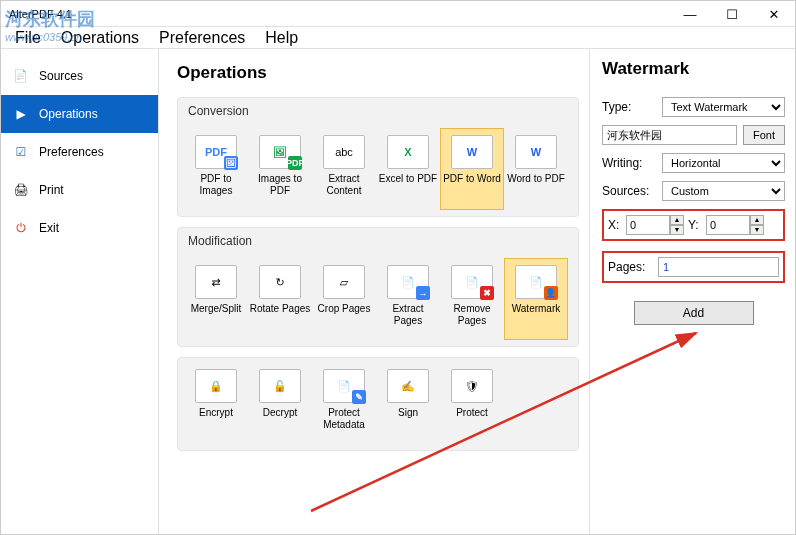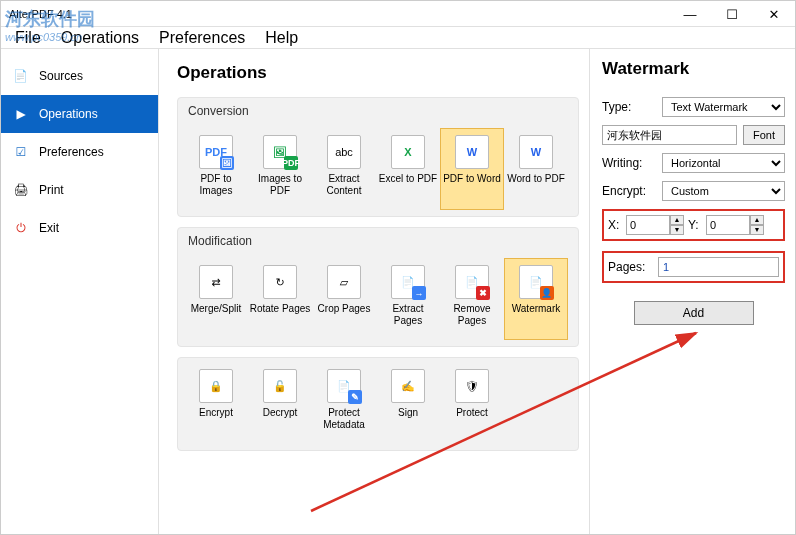--- a/index.html
+++ b/index.html
@@ -23,21 +23,21 @@
 .side-item.active { background: #0b64c4; color: #fff; }
 .side-icon { width: 16px; height: 16px; display: inline-flex; align-items: center; justify-content: center; }
 
 .main { flex: 1; padding: 14px 10px 10px 18px; overflow: auto; }
 .main h2 { font-size: 17px; font-weight: 600; margin-bottom: 14px; }
 .group { background: #f2f2f2; border: 1px solid #e4e4e4; margin-bottom: 10px; border-radius: 4px; padding-bottom: 6px; }
 .group-title { font-size: 12px; padding: 6px 10px; color: #333; }
 .tools { display: flex; flex-wrap: wrap; padding: 4px 6px 0 6px; gap: 0; }
 .tool { width: 64px; height: 82px; display: flex; flex-direction: column; align-items: center; justify-content: flex-start; padding-top: 6px; font-size: 10px; text-align: center; cursor: pointer; border: 1px solid transparent; }
 .tool.active { background: #ffe49a; border: 1px solid #e8b64a; }
-.tool .ticon { width: 34px; height: 34px; margin-bottom: 4px; display: flex; align-items: center; justify-content: center; font-size: 11px; border: 1px solid #bbb; background: #fff; border-radius: 2px; position: relative; }
+.tool .ticon { width: 42px; height: 34px; margin-bottom: 4px; display: flex; align-items: center; justify-content: center; font-size: 11px; border: 1px solid #bbb; background: #fff; border-radius: 2px; position: relative; }
 .tool .ticon .badge { position: absolute; bottom: -2px; right: -2px; width: 14px; height: 14px; border-radius: 2px; display: flex; align-items: center; justify-content: center; font-size: 9px; color: #fff; }
 .tool .tlabel { line-height: 1.15; }
 
 .panel { width: 206px; border-left: 1px solid #e0e0e0; padding: 10px 10px 10px 12px; font-size: 12px; }
 .panel h2 { font-size: 17px; font-weight: 600; margin-bottom: 18px; }
 .row { display: flex; align-items: center; margin-bottom: 8px; gap: 6px; }
 .row label { width: 54px; }
 .row .ctrl { flex: 1; }
 select, input[type=text] { font-size: 11px; height: 20px; border: 1px solid #aaa; background: #fff; padding: 0 4px; width: 100%; }
 .fontbtn { width: 42px; height: 20px; font-size: 11px; border: 1px solid #999; background: #eee; cursor: pointer; }
@@ -208,21 +208,21 @@
     </div>
 
     <div class="row">
       <label>Writing:</label>
       <select class="ctrl">
         <option>Horizontal</option>
       </select>
     </div>
 
     <div class="row">
-      <label>Encrypt:</label>
+      <label>Sources:</label>
       <select class="ctrl">
         <option>Custom</option>
       </select>
     </div>
 
     <div class="coord-row">
       <label>X:</label>
       <div class="spin">
         <input type="text" value="0" style="">
         <div class="arrows">

